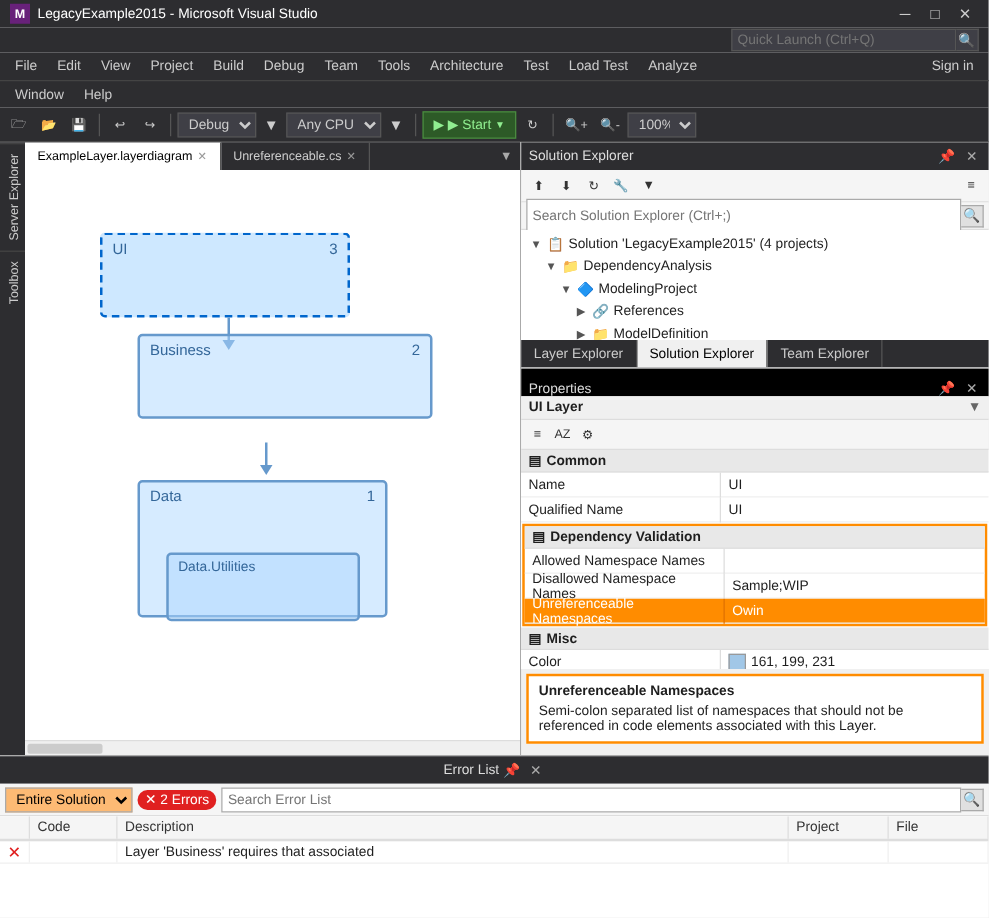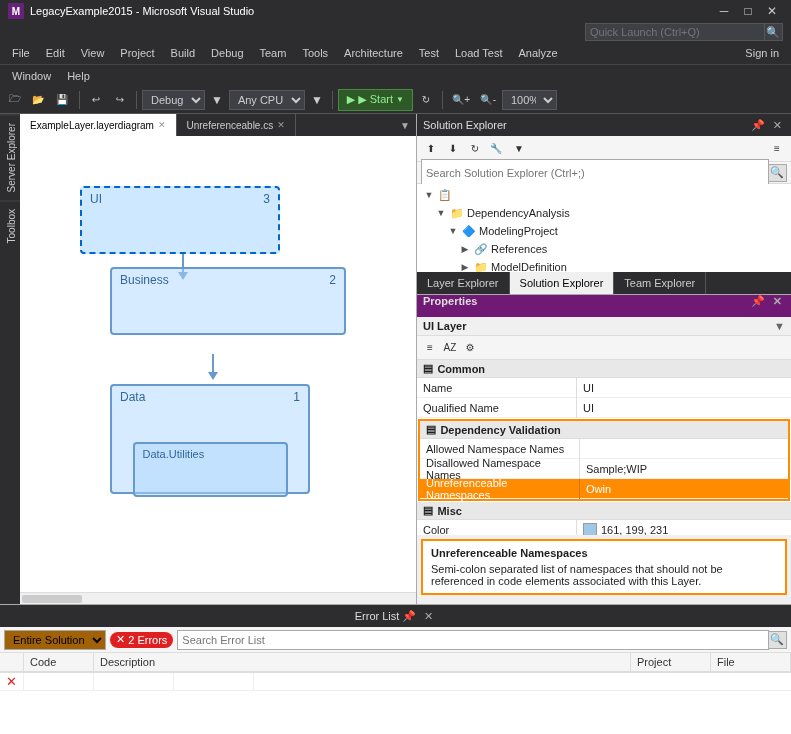--- a/index.html
+++ b/index.html
@@ -67,21 +67,21 @@
     .tree-icon { width: 16px; height: 16px; display: inline-flex; align-items: center; justify-content: center; margin-right: 2px; }
     .tree-text { font-size: 11px; color: #1e1e1e; }
 
     
     .panel-tab-bar { background: #2d2d30; height: 22px; display: flex; align-items: flex-end; }
     .panel-tab { padding: 2px 10px; color: #ccc; cursor: pointer; font-size: 11px; height: 22px; display: flex; align-items: center; border-right: 1px solid #555; }
     .panel-tab.active { background: #f0f0f0; color: #000; }
 
     
     .properties-panel { height: 310px; background: #f0f0f0; border-top: 1px solid #aaa; display: flex; flex-direction: column; }
-    .prop-header { background: #701a75; color: #ddd; height: 22px; display: flex; align-items: flex-start; justify-content: space-between; padding: 0 6px; font-weight: bold; }
+    .prop-header { background: #000000; color: #ddd; height: 22px; display: flex; align-items: flex-end; justify-content: space-between; padding: 0 6px; }
     .prop-title-bar { background: #f0f0f0; padding: 3px 6px; display: flex; align-items: center; justify-content: space-between; border-bottom: 1px solid #ddd; }
     .prop-object-name { font-size: 11px; font-weight: bold; color: #1e1e1e; }
     .prop-type { font-size: 11px; color: #666; }
     .prop-toolbar { background: #f5f5f5; height: 24px; display: flex; align-items: center; padding: 0 4px; gap: 2px; border-bottom: 1px solid #ddd; }
     .prop-tb-btn { height: 18px; width: 18px; background: transparent; border: 1px solid transparent; display: flex; align-items: center; justify-content: center; cursor: pointer; font-size: 10px; color: #333; }
     .prop-content { flex: 1; overflow-y: auto; background: #fff; }
     .prop-section-header { background: #e8e8e8; padding: 2px 6px; font-size: 11px; font-weight: bold; color: #1e1e1e; display: flex; align-items: center; gap: 4px; border-bottom: 1px solid #ddd; height: 18px; }
     .prop-row { display: flex; align-items: center; border-bottom: 1px solid #f0f0f0; height: 20px; }
     .prop-name { width: 160px; padding: 0 6px; color: #1e1e1e; font-size: 11px; border-right: 1px solid #ddd; height: 20px; display: flex; align-items: center; }
     .prop-value { flex: 1; padding: 0 6px; color: #1e1e1e; font-size: 11px; display: flex; align-items: center; height: 20px; }
@@ -91,21 +91,21 @@
     .orange-border { border: 2px solid #ff8c00; }
 
     
     .prop-desc { background: #fff; border: 2px solid #ff8c00; padding: 6px 8px; margin: 4px; font-size: 11px; color: #1e1e1e; }
     .prop-desc-title { font-weight: bold; margin-bottom: 4px; }
 
     
     .error-list { height: 155px; background: #f0f0f0; border-top: 1px solid #aaa; display: flex; flex-direction: column; }
     .error-list-header { background: #2d2d30; color: #ddd; height: 22px; display: flex; align-items: center; justify-content: center; padding: 0 6px; }
     .error-list-toolbar { background: #f5f5f5; height: 26px; display: flex; align-items: center; padding: 0 4px; gap: 4px; border-bottom: 1px solid #ddd; }
-    .error-dropdown { height: 20px; border: 1px solid #aaa; padding: 0 4px; font-size: 11px; background: #a16207; }
+    .error-dropdown { height: 20px; border: 1px solid #aaa; padding: 0 4px; font-size: 11px; background: #fdba74; }
     .error-badge { background: #e02020; color: #fff; border-radius: 10px; padding: 0 6px; height: 16px; display: flex; align-items: center; gap: 3px; font-size: 10px; }
     .error-search { flex: 1; height: 20px; border: 1px solid #aaa; padding: 0 4px; font-size: 11px; }
     .error-search-icon { width: 18px; height: 18px; background: #e0e0e0; border: 1px solid #aaa; border-left: none; display: flex; align-items: center; justify-content: center; cursor: pointer; }
     .error-table { flex: 1; overflow-y: auto; background: #fff; }
     .error-table-header { display: flex; background: #f5f5f5; border-bottom: 2px solid #ddd; height: 20px; }
     .error-col-header { padding: 0 6px; font-size: 11px; color: #333; border-right: 1px solid #ddd; display: flex; align-items: center; cursor: pointer; user-select: none; }
     .error-row { display: flex; border-bottom: 1px solid #f0f0f0; min-height: 18px; }
     .error-cell { padding: 1px 6px; font-size: 11px; color: #1e1e1e; border-right: 1px solid #f0f0f0; display: flex; align-items: center; }
     .error-icon { color: #e02020; font-size: 13px; }
 
@@ -271,20 +271,21 @@
       <input class="sol-search-input" type="text" placeholder="Search Solution Explorer (Ctrl+;)" style="">
       <div class="sol-search-icon">🔍</div>
     </div>
 
     <div class="tree-area" style="flex:1; max-height:165px;">
 
       <div class="tree-item">
         <span class="tree-indent" style="width:4px;"></span>
         <span class="tree-toggle">▼</span>
         <span class="tree-icon">📋</span>
+        <span class="tree-text">Solution 'LegacyExample2015' (4 projects)</span>
       </div>
 
       <div class="tree-item">
         <span class="tree-indent" style="width:16px;"></span>
         <span class="tree-toggle">▼</span>
         <span class="tree-icon">📁</span>
         <span class="tree-text">DependencyAnalysis</span>
       </div>
 
       <div class="tree-item">
@@ -424,17 +425,18 @@
       <div class="error-col-header" style="flex:1;">Description</div>
       <div class="error-col-header" style="width:80px;">Project</div>
       <div class="error-col-header" style="width:80px;">File</div>
     </div>
 
     <div class="error-row">
       <div class="error-cell" style="width:24px;">
         <span class="error-icon">✕</span>
       </div>
       <div class="error-cell" style="width:70px;"></div>
+      <div class="error-cell" style="flex:1;">Layer 'Business' requires that associated</div>
       <div class="error-cell" style="width:80px;"></div>
       <div class="error-cell" style="width:80px;"></div>
     </div>
   </div>
 </div>
 
 </body></html>

